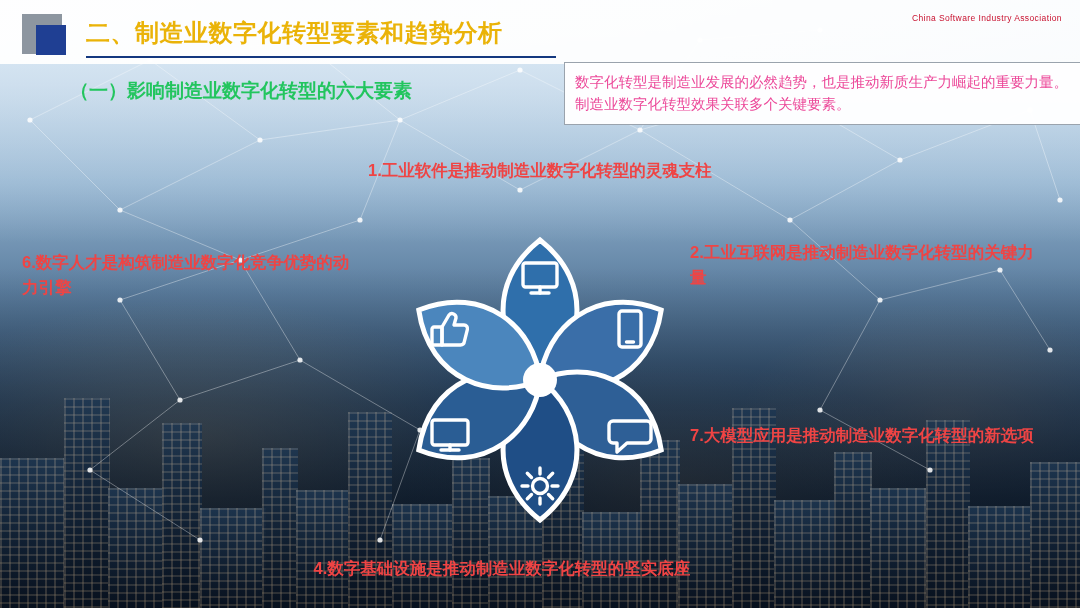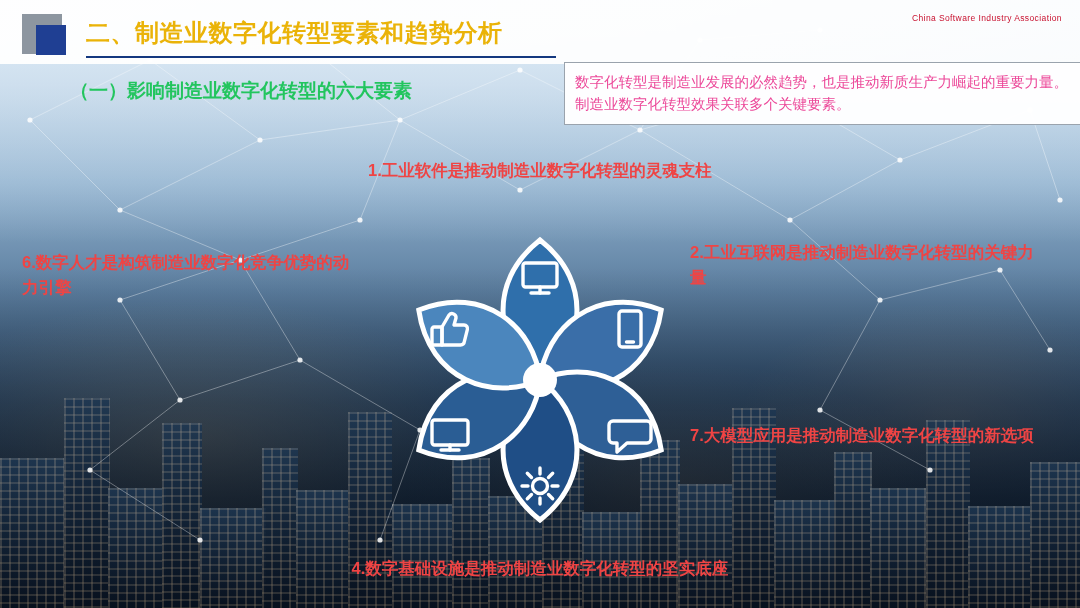--- a/index.html
+++ b/index.html
@@ -54,21 +54,21 @@
   
   .note{position:absolute;left:564px;top:62px;width:495px;
     background:rgba(255,255,255,.97);border:1px solid #9aa3ad;
     padding:8px 10px;font-size:14.5px;line-height:1.55;color:#ec4899;}
 
   
   .cap{position:absolute;font-size:16.5px;font-weight:bold;color:#ef4444;line-height:1.5;}
   .cap.t1{left:0;width:1080px;top:158px;text-align:center;}
   .cap.t2{left:690px;width:360px;top:240px;}
   .cap.t3{left:690px;width:360px;top:423px;}
-  .cap.t4{left:0;width:1080px;top:556px;text-align:center;}
+  .cap.t4{left:0;width:1004px;top:556px;text-align:center;}
   .cap.t5{left:30px;width:330px;top:423px;text-align:right;}
   .cap.t6{left:22px;width:330px;top:250px;}
 
   
   .diagram{position:absolute;left:350px;top:190px;width:380px;height:350px;}
   .diagram svg{display:block;}
 </style>
 </head>
 <body>
 

